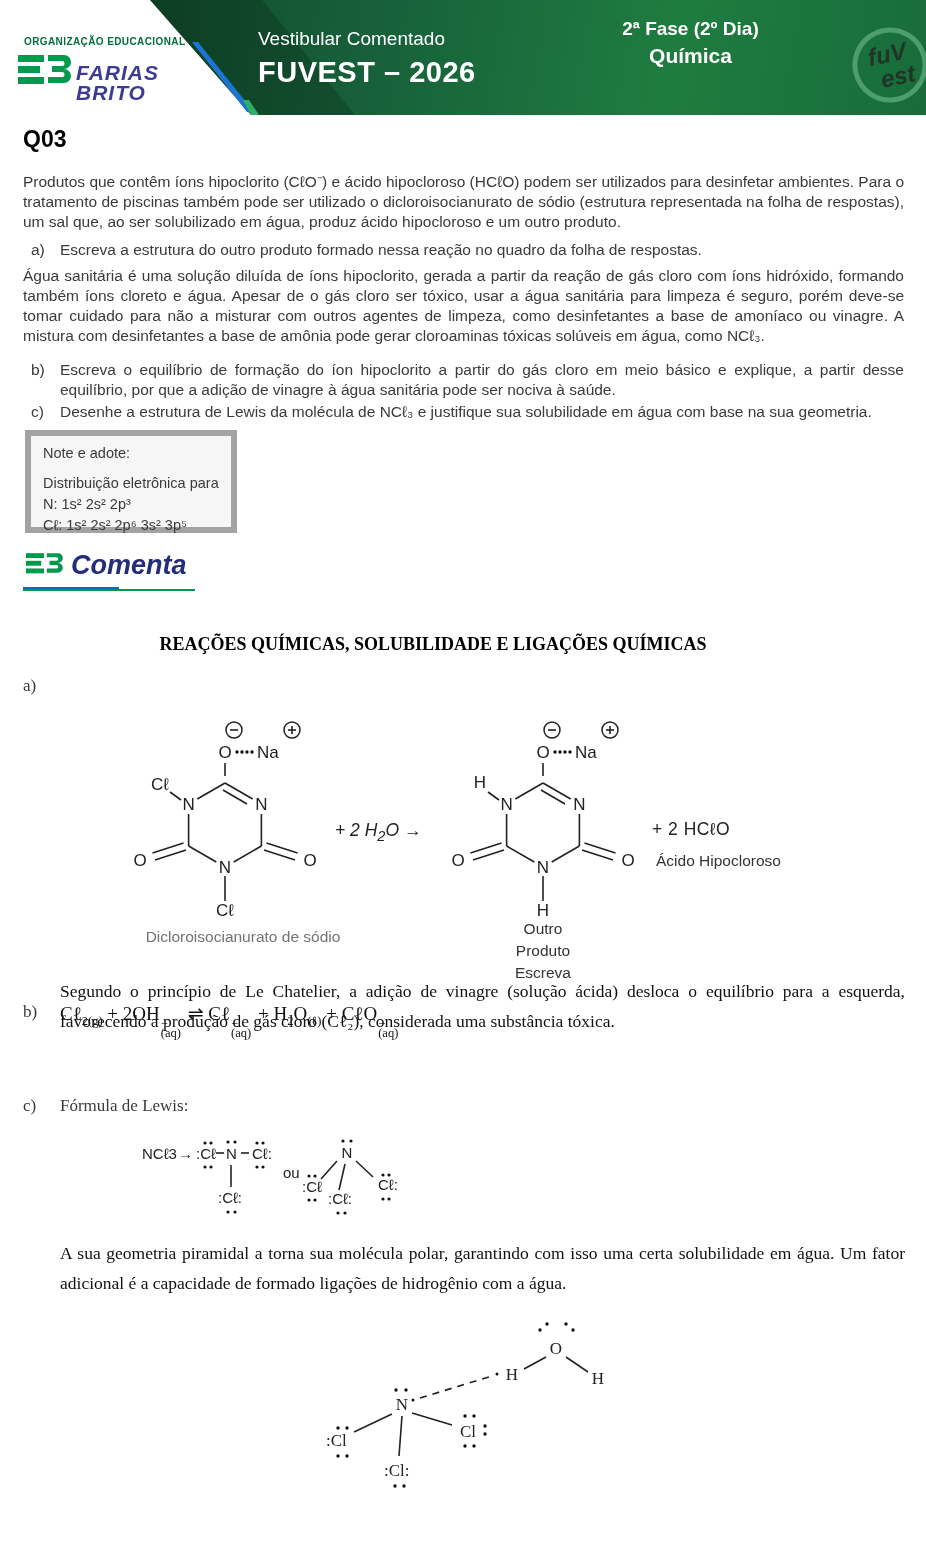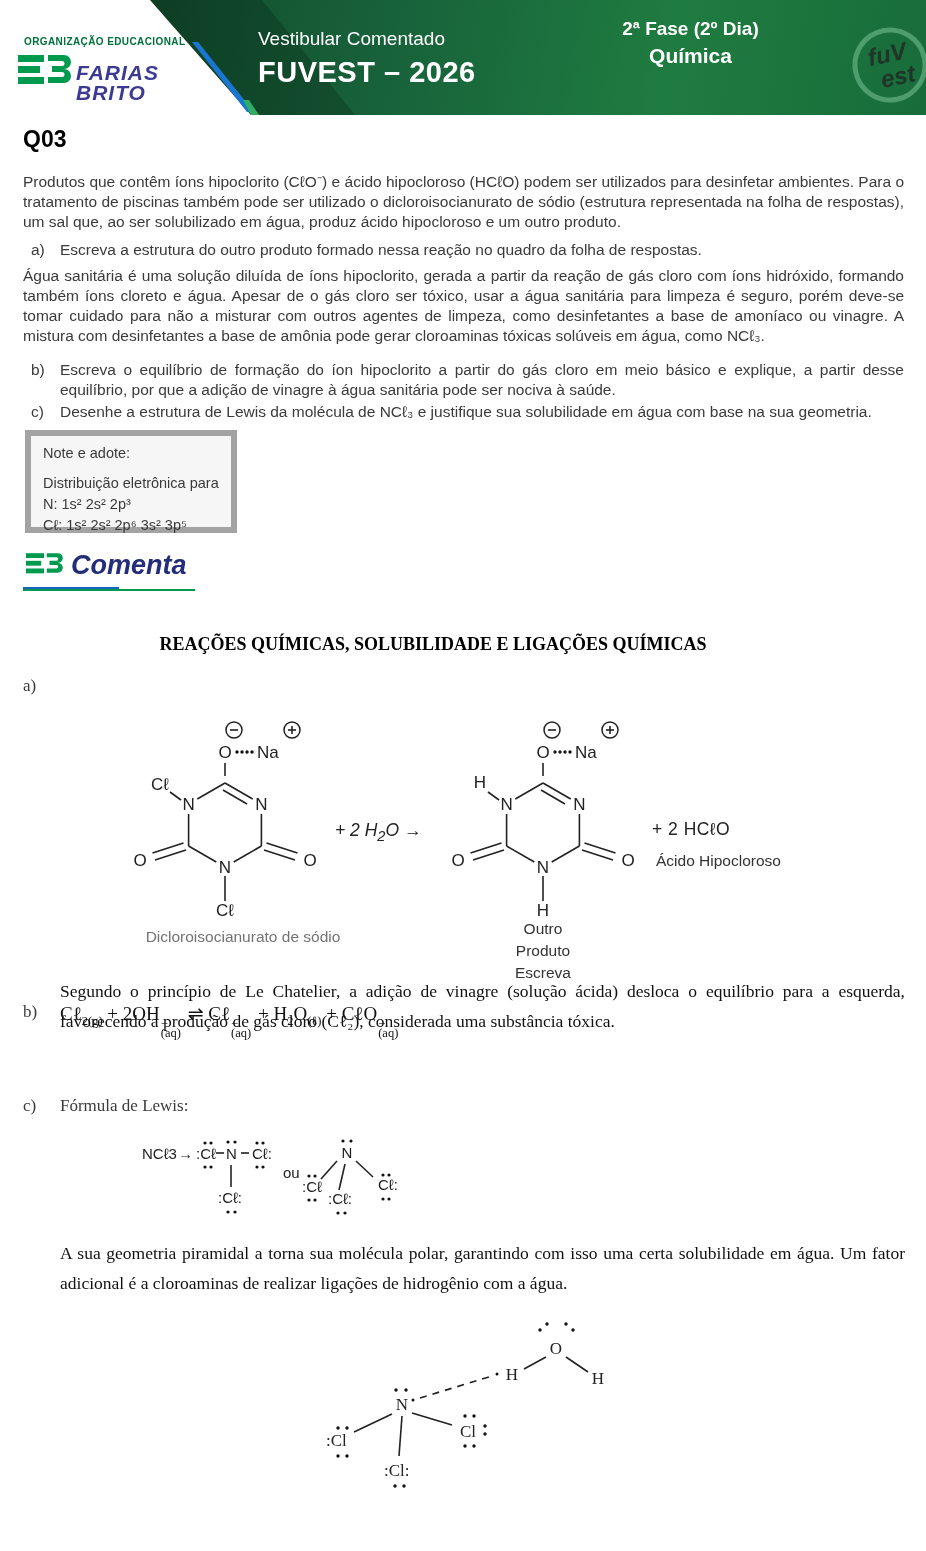--- a/index.html
+++ b/index.html
@@ -349,21 +349,21 @@
     <circle class="dot" cx="198" cy="85" r="1.6"></circle>
       <circle class="dot" cx="205" cy="85" r="1.6"></circle>
     <line class="bond" x1="216" y1="33" x2="233" y2="49"></line>
     <text class="atom-s" x="238" y="62">Cℓ:</text>
     <circle class="dot" cx="243" cy="47" r="1.6"></circle>
       <circle class="dot" cx="249" cy="47" r="1.6"></circle>
     <circle class="dot" cx="243" cy="71" r="1.6"></circle>
       <circle class="dot" cx="249" cy="71" r="1.6"></circle>
   </svg>
 
-  <div id="geom-text" class="sol-text">A sua geometria piramidal a torna sua molécula polar, garantindo com isso uma certa solubilidade em água. Um fator adicional é a cloroaminas de realizar ligações de hidrogênio com a água.</div>
+  <div id="geom-text" class="sol-text">A sua geometria piramidal a torna sua molécula polar, garantindo com isso uma certa solubilidade em água. Um fator adicional é a capacidade de formado ligações de hidrogênio com a água.</div>
 
   <svg id="hbond-svg" width="360" height="210" viewBox="0 0 360 210">
 
     <text class="atom-serif" x="256" y="46" text-anchor="middle">O</text>
     <g>
       <circle class="dot" cx="240" cy="22" r="1.7"></circle>
         <circle class="dot" cx="247" cy="16" r="1.7"></circle>
       <circle class="dot" cx="266" cy="16" r="1.7"></circle>
         <circle class="dot" cx="273" cy="22" r="1.7"></circle>
     </g>

